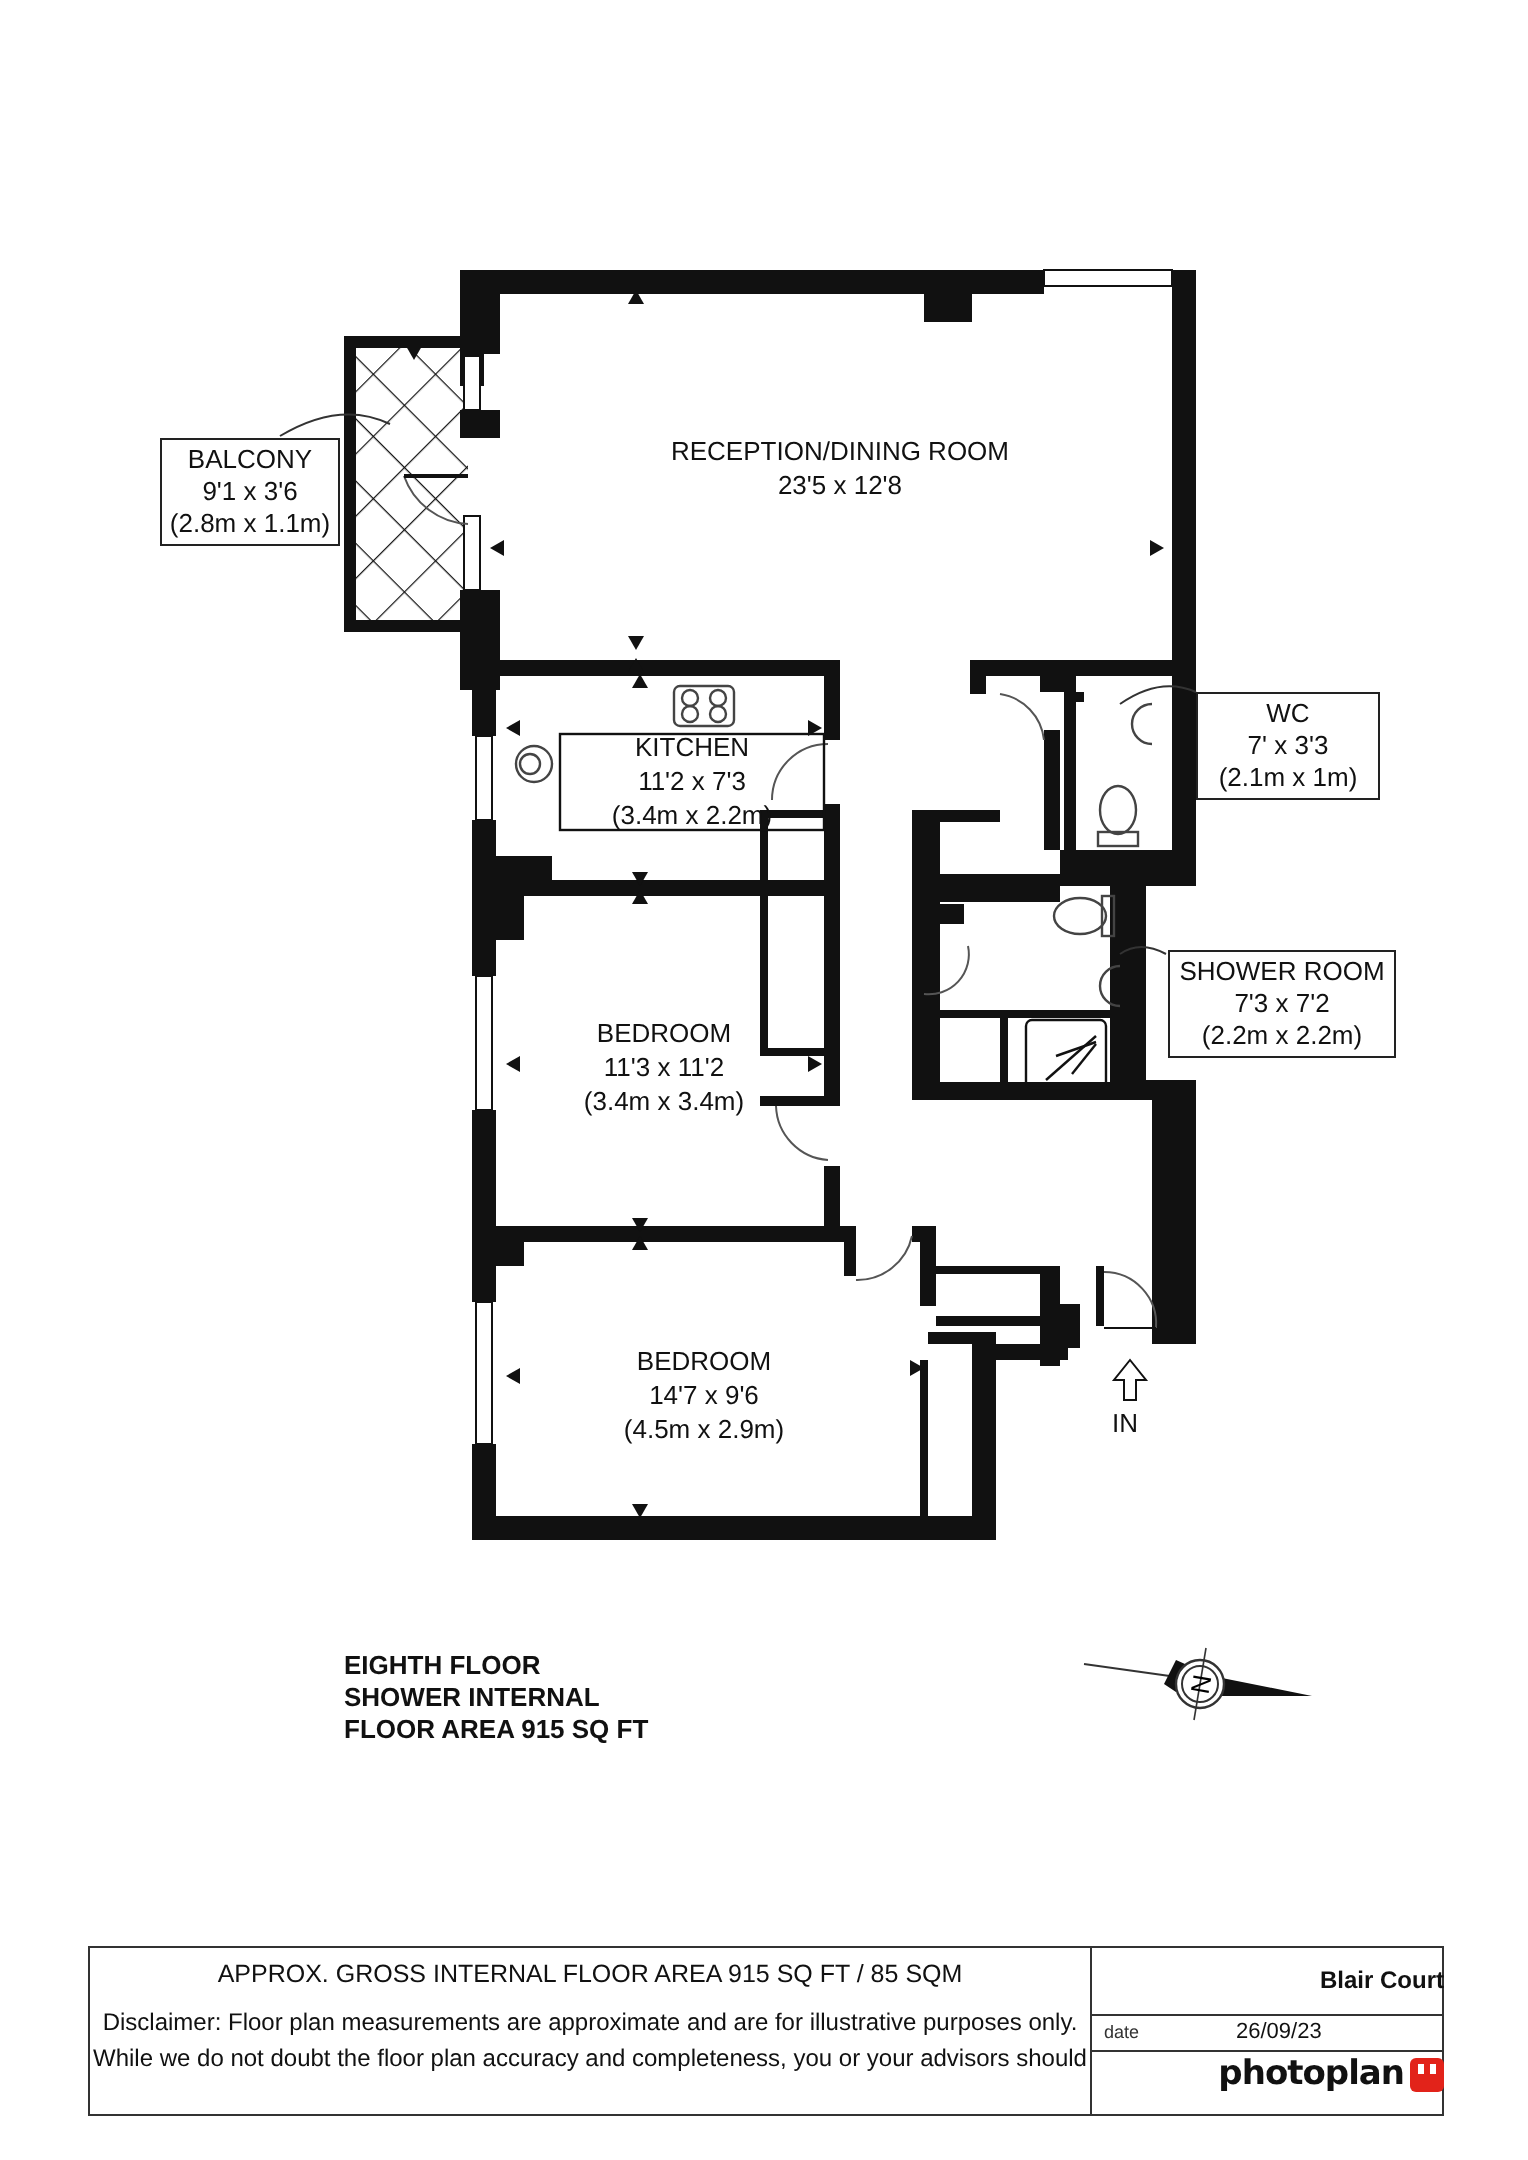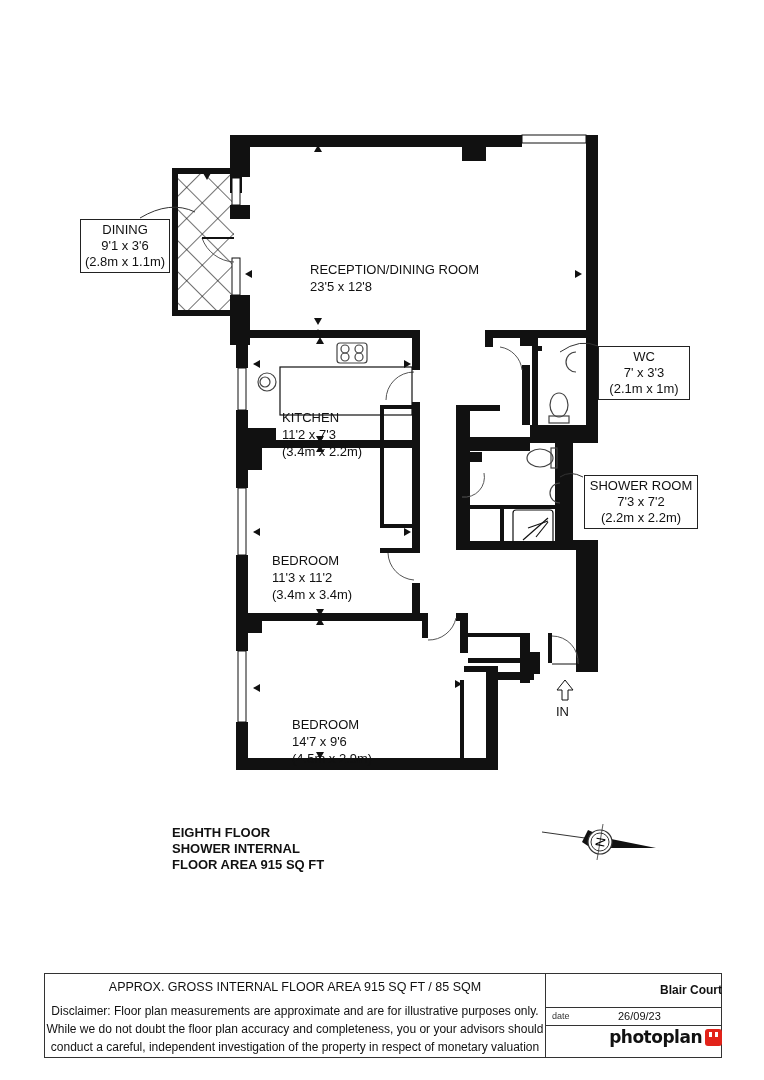--- a/index.html
+++ b/index.html
@@ -1,19 +1,19 @@
 <!DOCTYPE html>
 <html><head>
 <meta charset="utf-8">
 <style>
   html, body { margin:0; padding:0; background:#ffffff; }
   body { width:764px; height:1080px; position:relative; overflow:hidden;
          font-family:"Liberation Sans", sans-serif; color:#111; }
   #plan { position:absolute; left:0; top:0; }
-  .lbl { position:absolute; text-align:left; font-size:13px; line-height:17px; color:#111; white-space:nowrap;margin-top:44px; }
+  .lbl { position:absolute; text-align:center; font-size:13px; line-height:17px; color:#111; white-space:nowrap; }
   .lbl div { white-space:nowrap; }
   .callout { position:absolute; border:1px solid #222; background:#fff; text-align:center;
              font-size:13px; line-height:16px; padding:2px 0; }
   .floorinfo { position:absolute; left:172px; top:825px; font-size:13px; line-height:16px;font-weight:bold; }
   .footer { position:absolute; left:44px; top:973px; width:678px; height:85px; border:1px solid #333; box-sizing:border-box; }
   .footer .left { position:absolute; left:0; top:0; width:500px; height:83px; border-right:1px solid #333; }
   .footer .right { position:absolute; left:501px; top:0; width:176px; height:83px; }
   .f-title { position:absolute; top:6px; left:0; width:500px; text-align:center; font-size:12.5px; }
   .f-disc { position:absolute; top:28px; left:0; width:500px; text-align:center; font-size:12px; line-height:18px; }
   .f-name { position:absolute; top:0; left:0; width:176px; height:33px; border-bottom:1px solid #333; text-align:right;
@@ -235,21 +235,21 @@
   <div>(3.4m x 3.4m)</div>
 </div>
 
 <div class="lbl" style="left:292px; top:672px; width:120px;">
   <div>BEDROOM</div>
   <div>14'7 x 9'6</div>
   <div>(4.5m x 2.9m)</div>
 </div>
 
 <div class="callout" style="left:80px; top:219px; width:88px;">
-  <div>DINING</div>
+  <div>BALCONY</div>
   <div>9'1 x 3'6</div>
   <div>(2.8m x 1.1m)</div>
 </div>
 
 <div class="callout" style="left:598px; top:346px; width:90px;">
   <div>WC</div>
   <div>7' x 3'3</div>
   <div>(2.1m x 1m)</div>
 </div>
 
@@ -266,21 +266,20 @@
   <div>SHOWER INTERNAL</div>
   <div>FLOOR AREA 915 SQ FT</div>
 </div>
 
 <div class="footer">
   <div class="left">
     <div class="f-title">APPROX. GROSS INTERNAL FLOOR AREA 915 SQ FT / 85 SQM</div>
     <div class="f-disc">
       <div>Disclaimer: Floor plan measurements are approximate and are for illustrative purposes only.</div>
       <div>While we do not doubt the floor plan accuracy and completeness, you or your advisors should</div>
-      <div>conduct a careful, independent investigation of the property in respect of monetary valuation</div>
     </div>
   </div>
   <div class="right">
     <div class="f-name">Blair Court</div>
     <div class="f-date">
       <span class="k">date</span>
       <span class="v">26/09/23</span>
     </div>
     <div class="f-logo">
       <span class="word">photoplan</span><span class="mark"></span>

